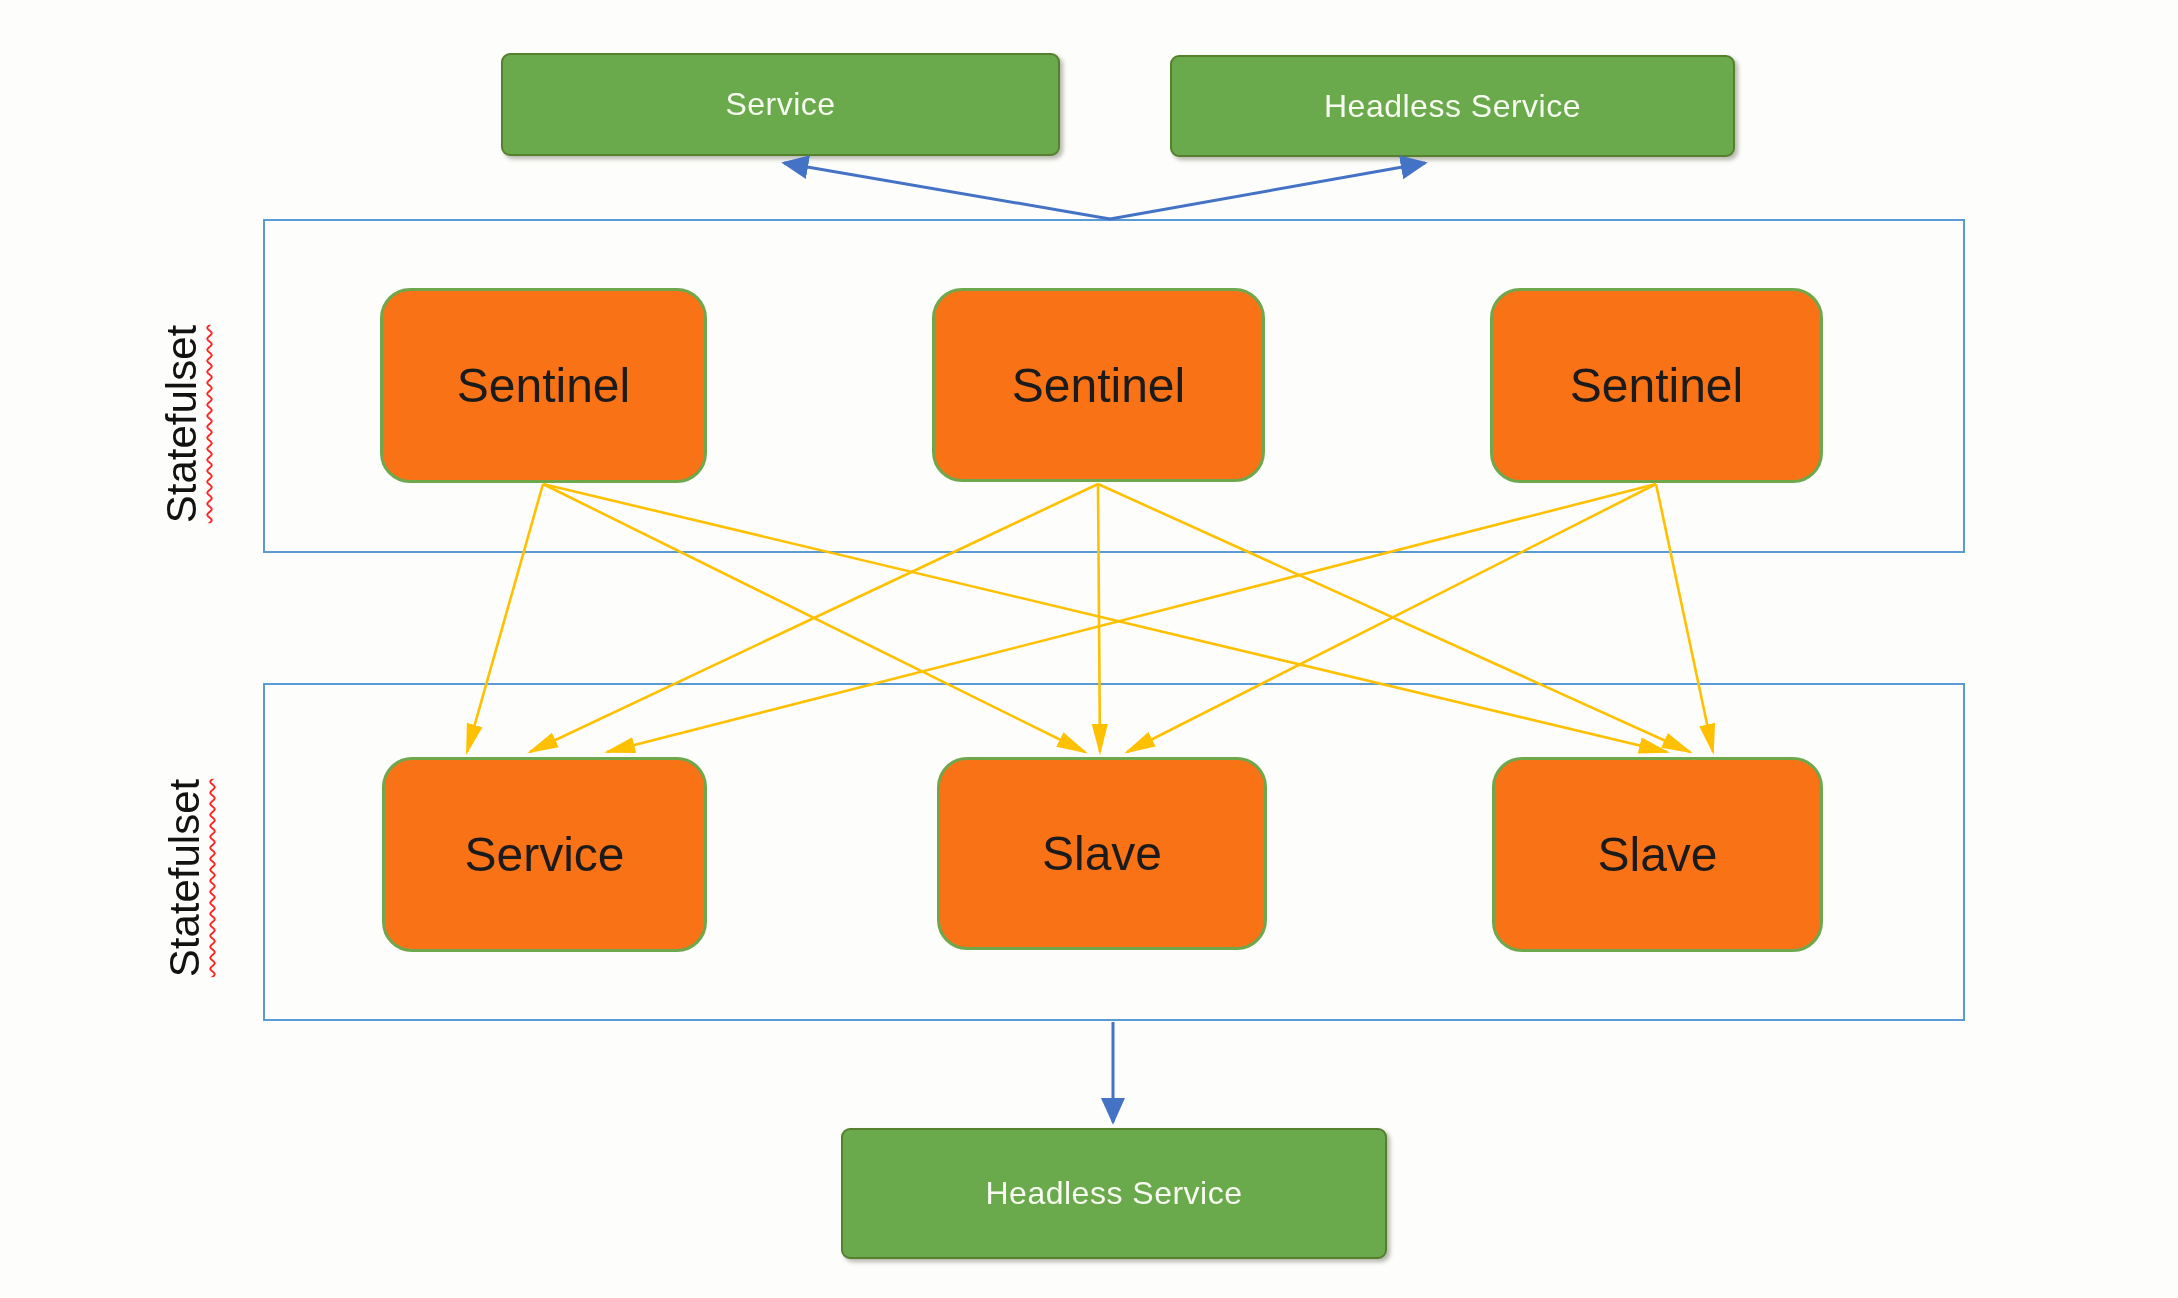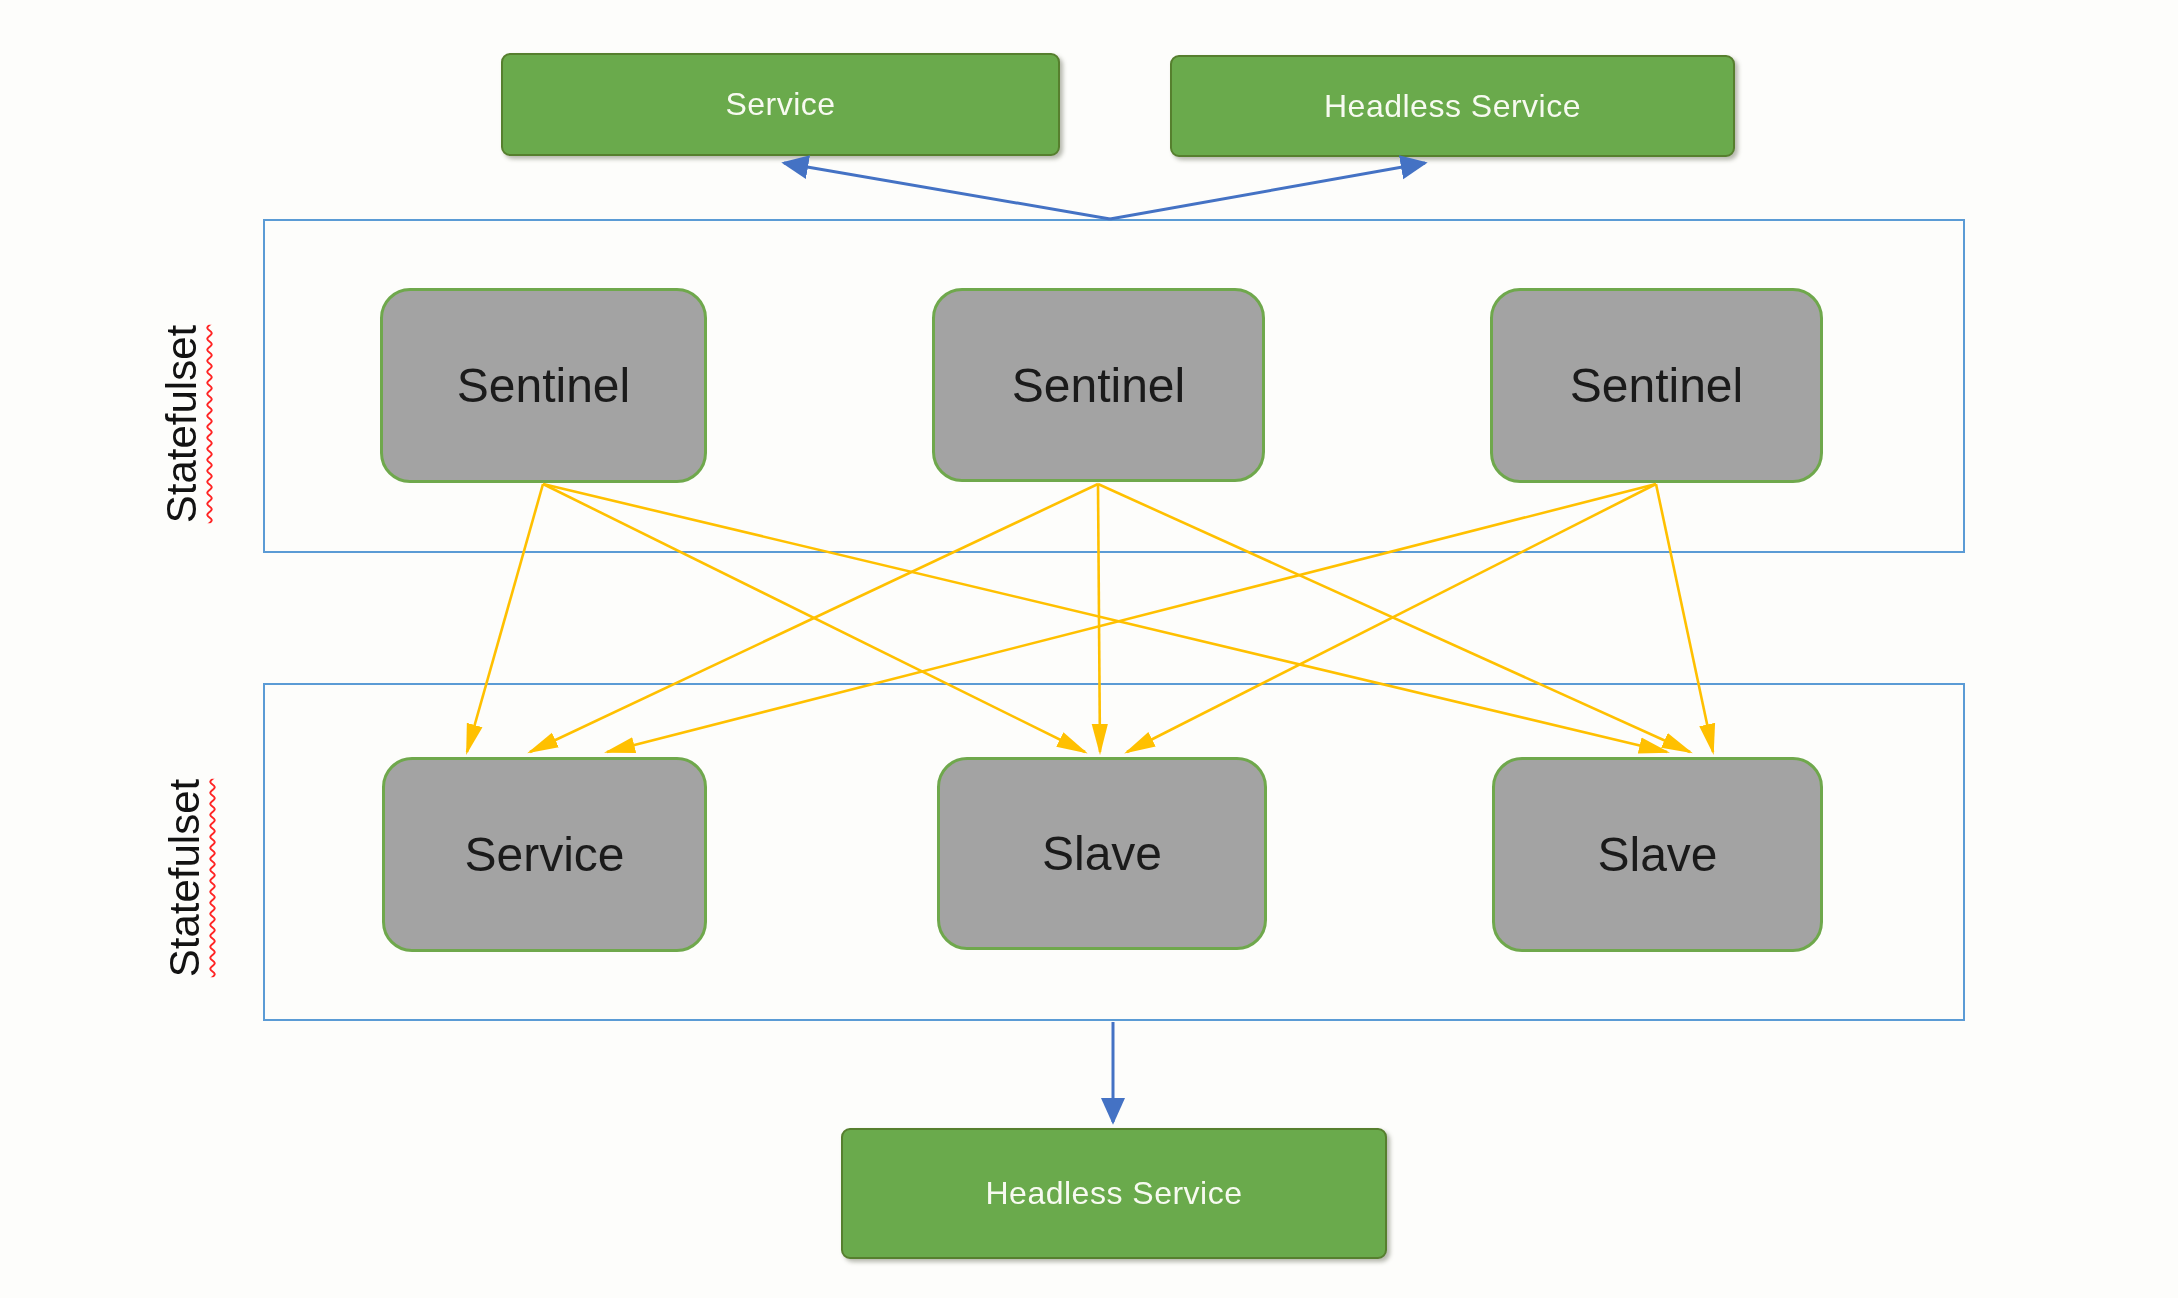--- a/index.html
+++ b/index.html
@@ -41,21 +41,21 @@
   .sts-rect{
     position:absolute;
     border:2px solid var(--container-border-blue);
     box-sizing:border-box;
     background:transparent;
   }
 
   
   .pod{
     position:absolute;
-    background:#a3a3a3;
+    background:#f97316;
     border:3px solid var(--node-border-green);
     border-radius:30px;
     display:flex;align-items:center;justify-content:center;
     color:var(--text-dark);
     font-size:48px;
     box-sizing:border-box;
   }
 
   
   .sts-label{

